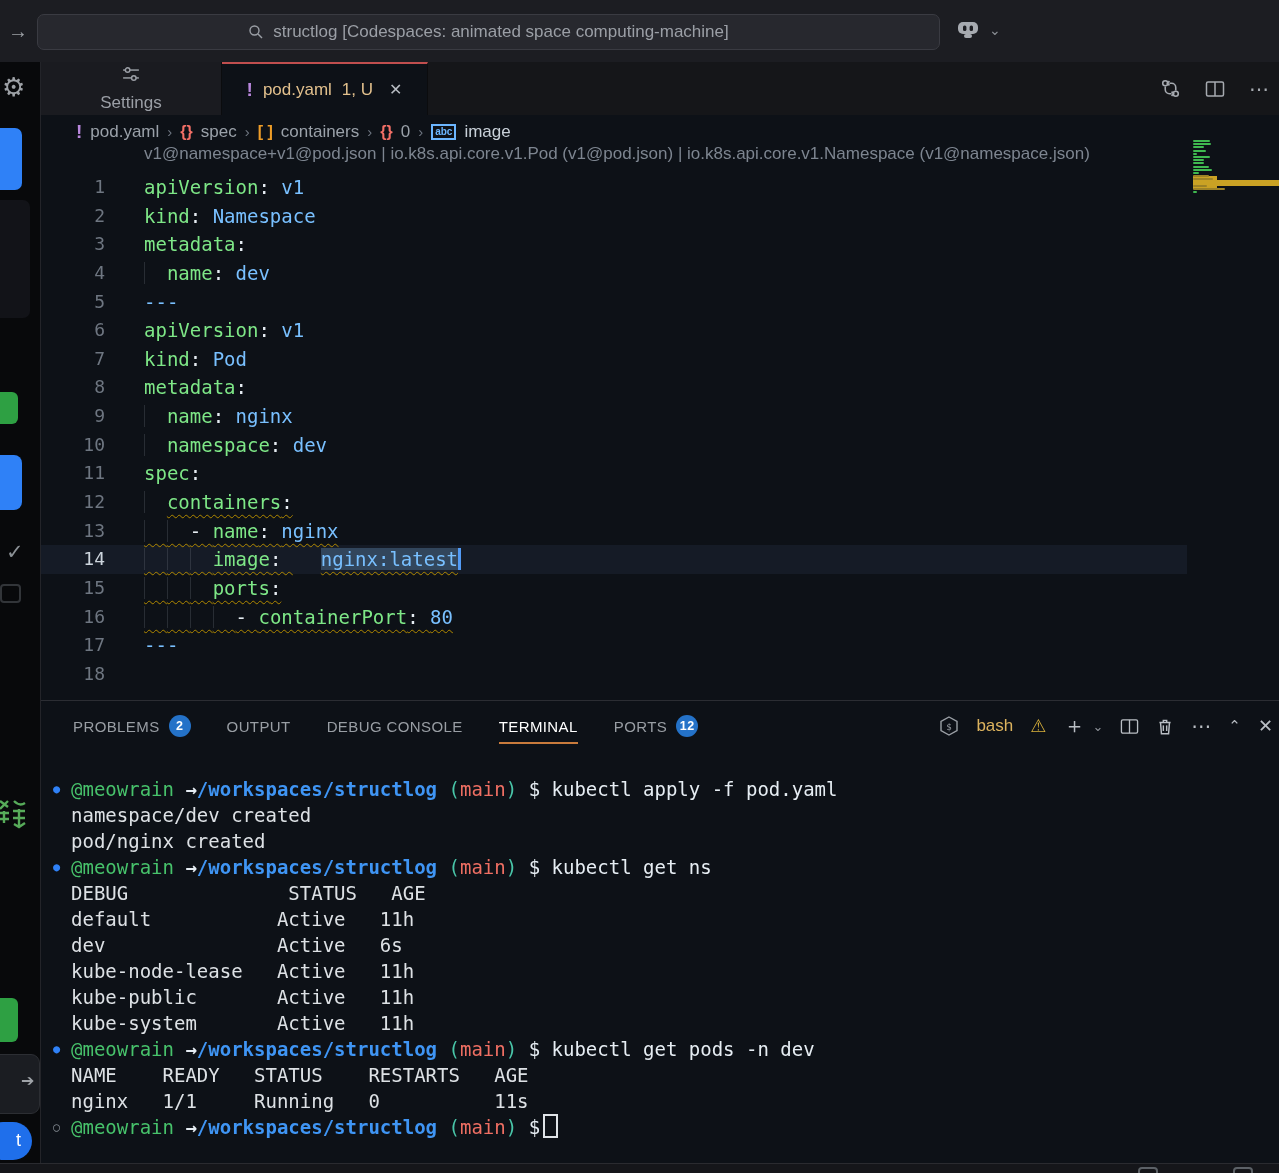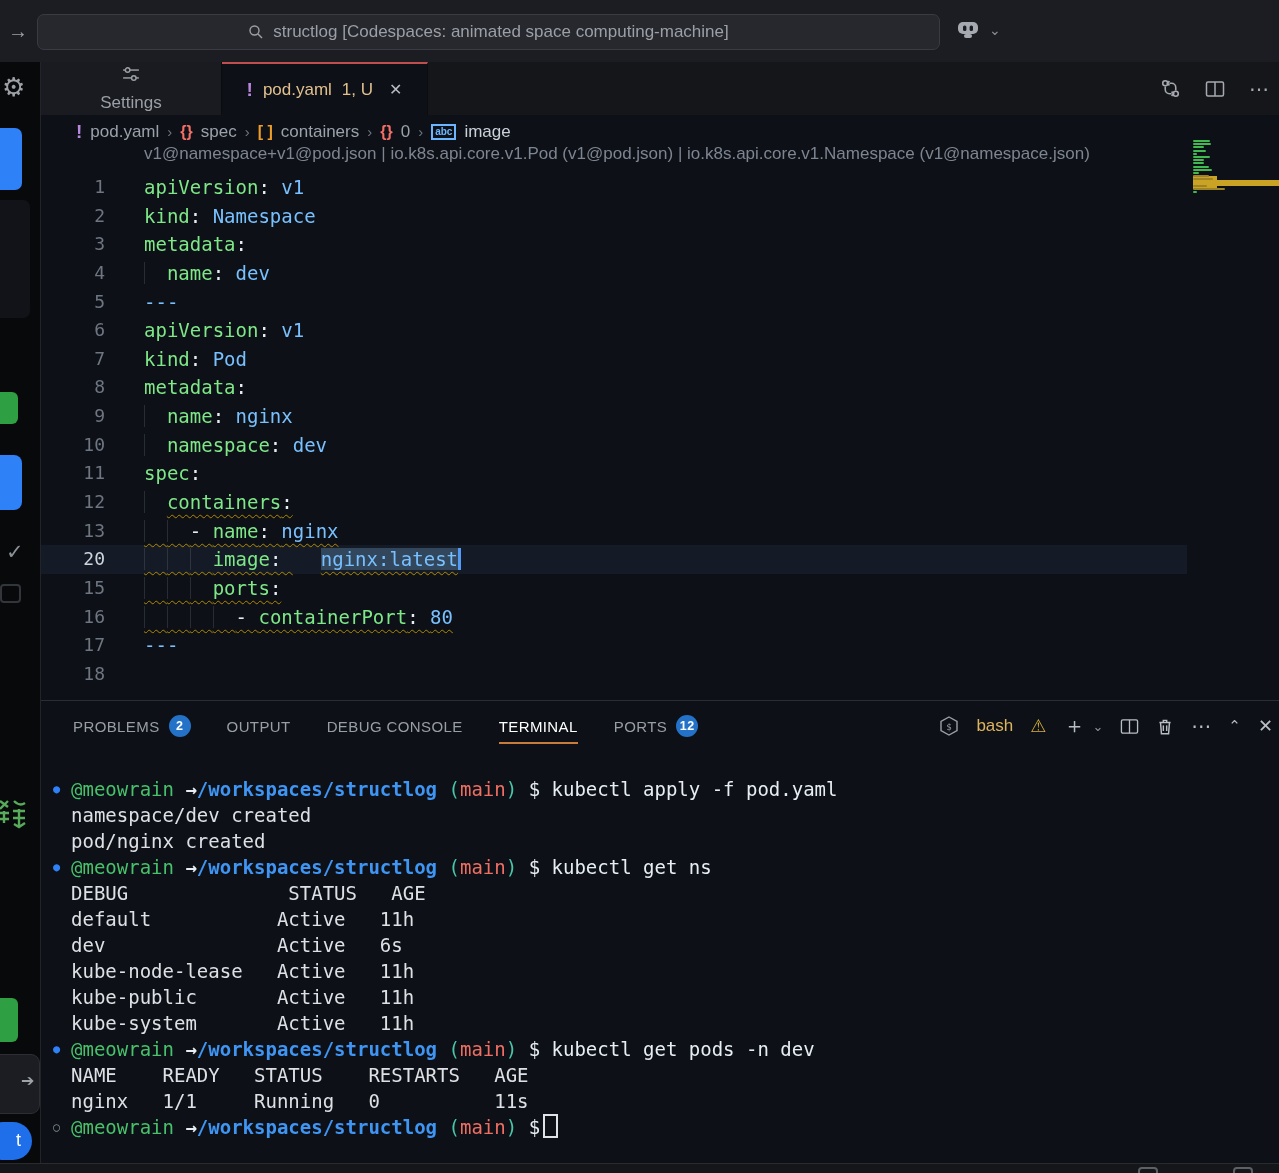--- a/index.html
+++ b/index.html
@@ -253,21 +253,21 @@
         </div>
         <div class="code-line">
           <span class="ln">12</span>
           <span class="ct"><span class="seg-ind">  </span><span class="seg-key sq">containers</span><span class="seg-pun sq">:</span></span>
         </div>
         <div class="code-line">
           <span class="ln">13</span>
           <span class="ct"><span class="seg-ind sq">  </span><span class="seg-ind sq">  </span><span class="seg-pun sq">- </span><span class="seg-key sq">name</span><span class="seg-pun sq">: </span><span class="seg-val sq">nginx</span></span>
         </div>
         <div class="code-line current">
-          <span class="ln">20</span>
+          <span class="ln">14</span>
           <span class="ct"><span class="seg-ind sq">  </span><span class="seg-ind sq">  </span><span class="seg-ind sq">  </span><span class="seg-key sq">image</span><span class="seg-pun sq">: </span><span class="seg-val sq sel">nginx:latest</span><span class="cursor"></span></span>
         </div>
         <div class="code-line">
           <span class="ln">15</span>
           <span class="ct"><span class="seg-ind sq">  </span><span class="seg-ind sq">  </span><span class="seg-ind sq">  </span><span class="seg-key sq">ports</span><span class="seg-pun sq">:</span></span>
         </div>
         <div class="code-line">
           <span class="ln">16</span>
           <span class="ct"><span class="seg-ind sq">  </span><span class="seg-ind sq">  </span><span class="seg-ind sq">  </span><span class="seg-ind sq">  </span><span class="seg-pun sq">- </span><span class="seg-key sq">containerPort</span><span class="seg-pun sq">: </span><span class="seg-val sq">80</span></span>
         </div>

